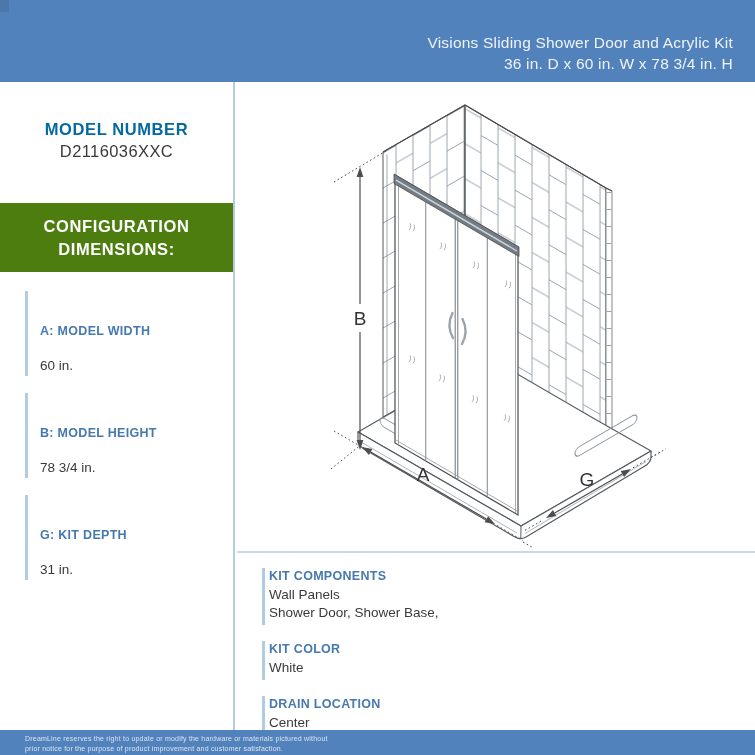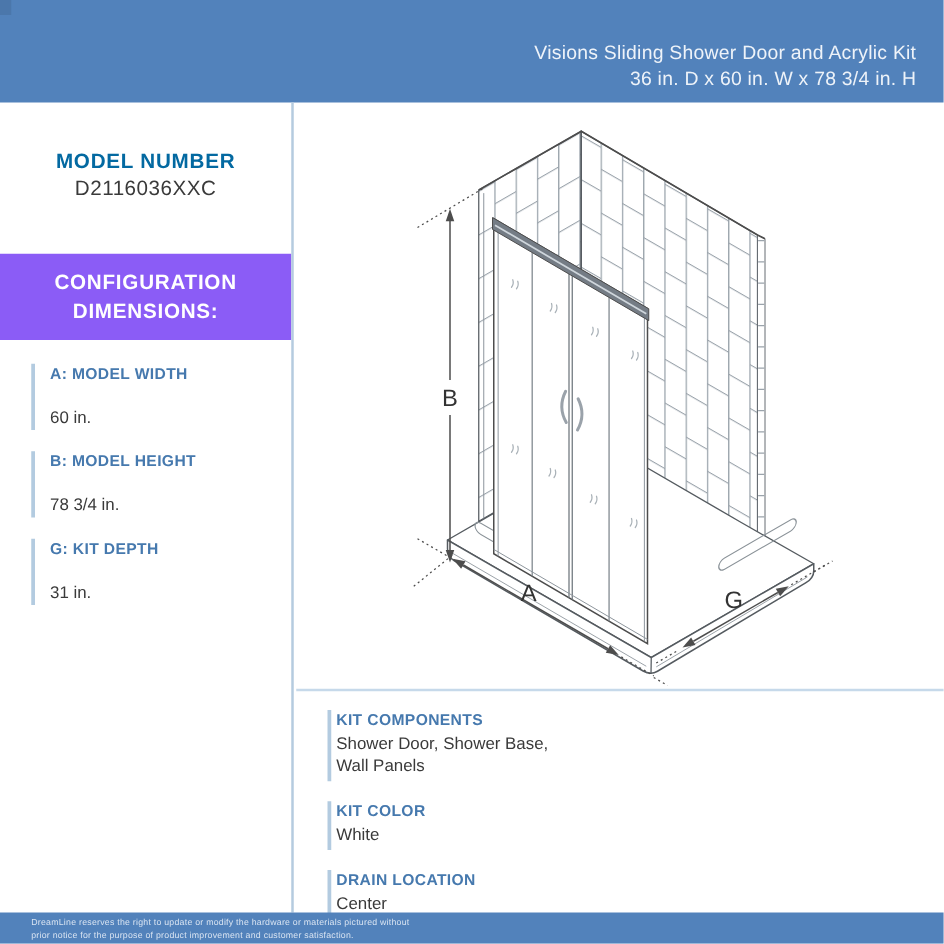--- a/index.html
+++ b/index.html
@@ -13,27 +13,27 @@
     box-sizing:border-box;padding:32px 22px 0 0;text-align:right;color:#eef3f9;
   }
   .header .t1,.header .t2{font-size:15.5px;line-height:21px;font-weight:400;letter-spacing:.2px;}
   .corner-tab{position:absolute;left:0;top:0;width:9px;height:12px;background:#46709f;opacity:.55;}
   
   .sidebar{position:absolute;left:0;top:82px;width:233px;}
   .model-block{margin-top:38px;text-align:center;}
   .model-label{color:#0369a1;font-weight:bold;font-size:16.5px;letter-spacing:.6px;}
   .model-value{color:#3a3a3a;font-size:16.5px;margin-top:3px;letter-spacing:.4px;}
   .config-box{
-    position:absolute;left:0;top:121px;width:233px;height:69px;background:#8b5cf6;
+    position:absolute;left:0;top:121px;width:233px;height:69px;background:#4d7c0f;
     display:flex;flex-direction:column;justify-content:center;text-align:center;
     color:#ffffff;font-weight:bold;font-size:16.5px;line-height:23px;letter-spacing:.6px;
   }
   .dim-list{position:absolute;left:25px;top:209px;width:190px;}
   .dim-item{border-left:3px solid #b3cbe0;padding:1px 0 3px 12px;margin-bottom:17px;}
-  .dim-label{color:#4679ae;font-weight:bold;font-size:12.5px;letter-spacing:.3px;}
+  .dim-label{color:#4679ae;font-weight:bold;font-size:12.5px;letter-spacing:.3px;margin-top:32px;}
   .dim-value{color:#3a3a3a;font-size:13.5px;margin-top:20px;}
   
   .v-divider{position:absolute;left:233px;top:82px;width:2px;height:648px;background:#b5cbdf;}
   .h-divider{position:absolute;left:237px;top:551px;width:518px;height:2px;background:#c6d9ea;}
   
   .drawing{position:absolute;left:235px;top:90px;width:520px;height:460px;}
   
   .info-list{position:absolute;left:262px;top:568px;width:420px;}
   .info-item{border-left:3px solid #b3cbe0;padding:1px 0 3px 4px;margin-bottom:16px;}
   .info-label{color:#4679ae;font-weight:bold;font-size:12.5px;letter-spacing:.3px;}
@@ -186,22 +186,22 @@
     <path d="M396,379 L389.1,387 L385.6,381 Z" fill="#4d4d4d" stroke="none"></path>
     <text x="352" y="396" text-anchor="middle" font-size="19" fill="#333333" stroke="none">G</text>
   </g>
 </svg>
 </div>
 
 <div class="info-list">
   <div class="info-item">
     <div class="info-label">KIT COMPONENTS</div>
     <div class="info-value">
+      <div>Wall Panels</div>
       <div>Shower Door, Shower Base,</div>
-      <div>Wall Panels</div>
     </div>
   </div>
   <div class="info-item">
     <div class="info-label">KIT COLOR</div>
     <div class="info-value">
       <div>White</div>
     </div>
   </div>
   <div class="info-item">
     <div class="info-label">DRAIN LOCATION</div>

